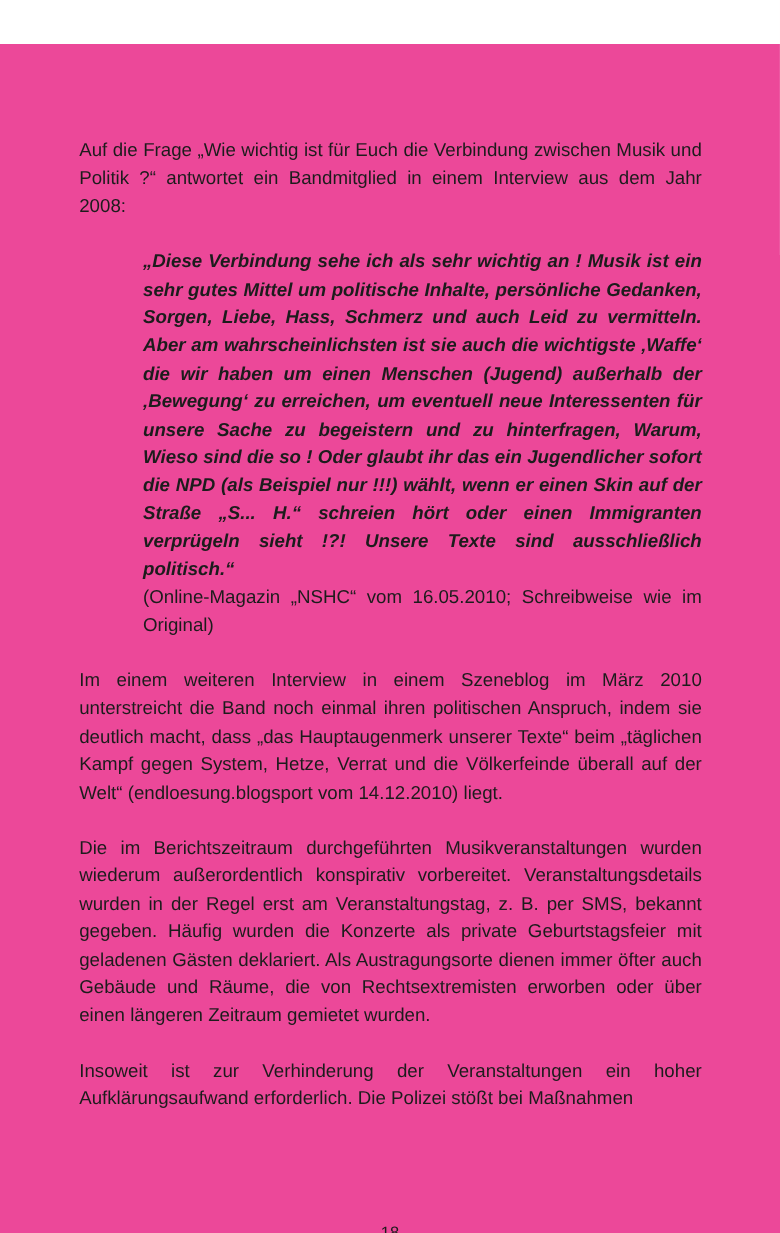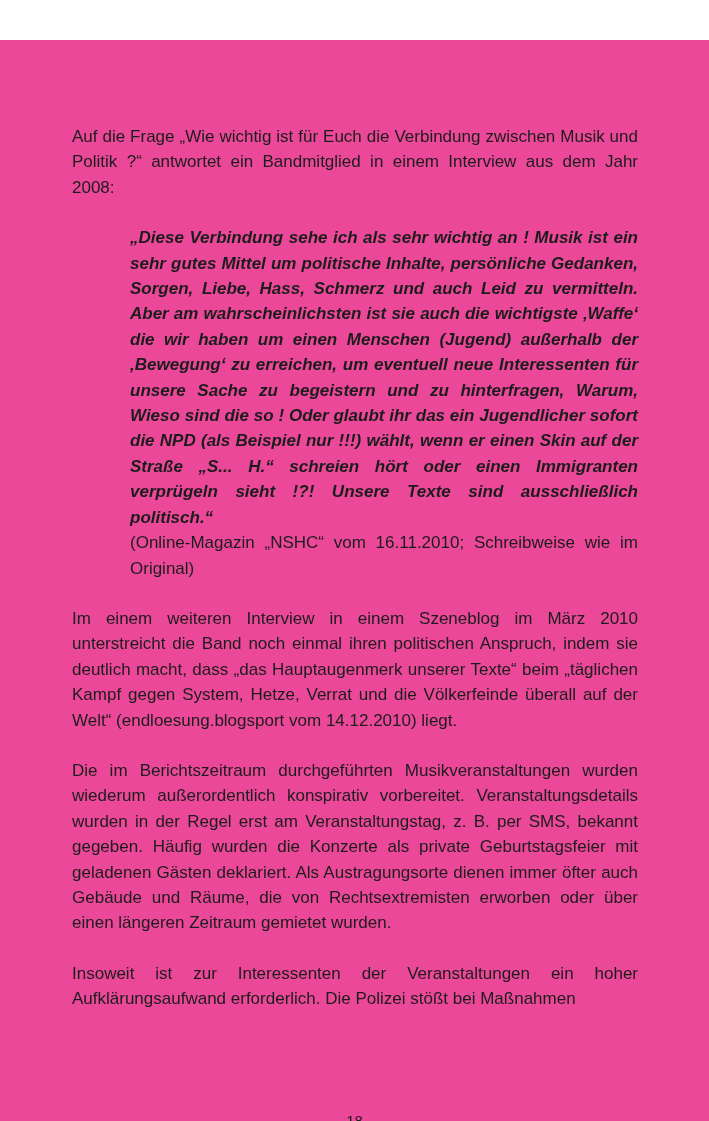--- a/index.html
+++ b/index.html
@@ -61,25 +61,25 @@
 </head>
 <body>
 
 <div class="page">
   <div class="content">
 
     <p class="body-par">Auf die Frage „Wie wichtig ist für Euch die Verbindung zwischen Musik und Politik ?“ antwortet ein Bandmitglied in einem Interview aus dem Jahr 2008:</p>
 
     <div class="quote-block">
       <p class="quote-text">„Diese Verbindung sehe ich als sehr wichtig an ! Musik ist ein sehr gutes Mittel um politische Inhalte, persönliche Gedanken, Sorgen, Liebe, Hass, Schmerz und auch Leid zu vermitteln. Aber am wahrscheinlichsten ist sie auch die wichtigste ‚Waffe‘ die wir haben um einen Menschen (Jugend) außerhalb der ‚Bewegung‘ zu erreichen, um eventuell neue Interessenten für unsere Sache zu begeistern und zu hinterfragen, Warum, Wieso sind die so ! Oder glaubt ihr das ein Jugendlicher sofort die NPD (als Beispiel nur !!!) wählt, wenn er einen Skin auf der Straße „S... H.“ schreien hört oder einen Immigranten verprügeln sieht !?! Unsere Texte sind ausschließlich politisch.“</p>
-      <p class="quote-attrib">(Online-Magazin „NSHC“ vom 16.11.2010; Schreibweise wie im Original)</p>
+      <p class="quote-attrib">(Online-Magazin „NSHC“ vom 16.05.2010; Schreibweise wie im Original)</p>
     </div>
 
     <p class="body-par"><span class="regular-run">Im einem weiteren Interview in einem Szeneblog im März 2010 unterstreicht die Band noch einmal ihren politischen Anspruch, indem sie deutlich macht, dass </span><span class="italic-run">„das Hauptaugenmerk unserer Texte“</span><span class="regular-run"> beim </span><span class="italic-run">„täglichen Kampf gegen System, Hetze, Verrat und die Völkerfeinde überall auf der Welt“</span><span class="regular-run"> (endloesung.blogsport vom 14.12.2010) liegt.</span></p>
 
     <p class="body-par">Die im Berichtszeitraum durchgeführten Musikveranstaltungen wurden wiederum außerordentlich konspirativ vorbereitet. Veranstaltungsdetails wurden in der Regel erst am Veranstaltungstag, z. B. per SMS, bekannt gegeben. Häufig wurden die Konzerte als private Geburtstagsfeier mit geladenen Gästen deklariert. Als Austragungsorte dienen immer öfter auch Gebäude und Räume, die von Rechtsextremisten erworben oder über einen längeren Zeitraum gemietet wurden.</p>
 
-    <p class="body-par">Insoweit ist zur Interessenten der Veranstaltungen ein hoher Aufklärungsaufwand erforderlich. Die Polizei stößt bei Maßnahmen</p>
+    <p class="body-par">Insoweit ist zur Verhinderung der Veranstaltungen ein hoher Aufklärungsaufwand erforderlich. Die Polizei stößt bei Maßnahmen</p>
 
   </div>
 
   <div class="page-number">18</div>
 </div>
 
 </body></html>

